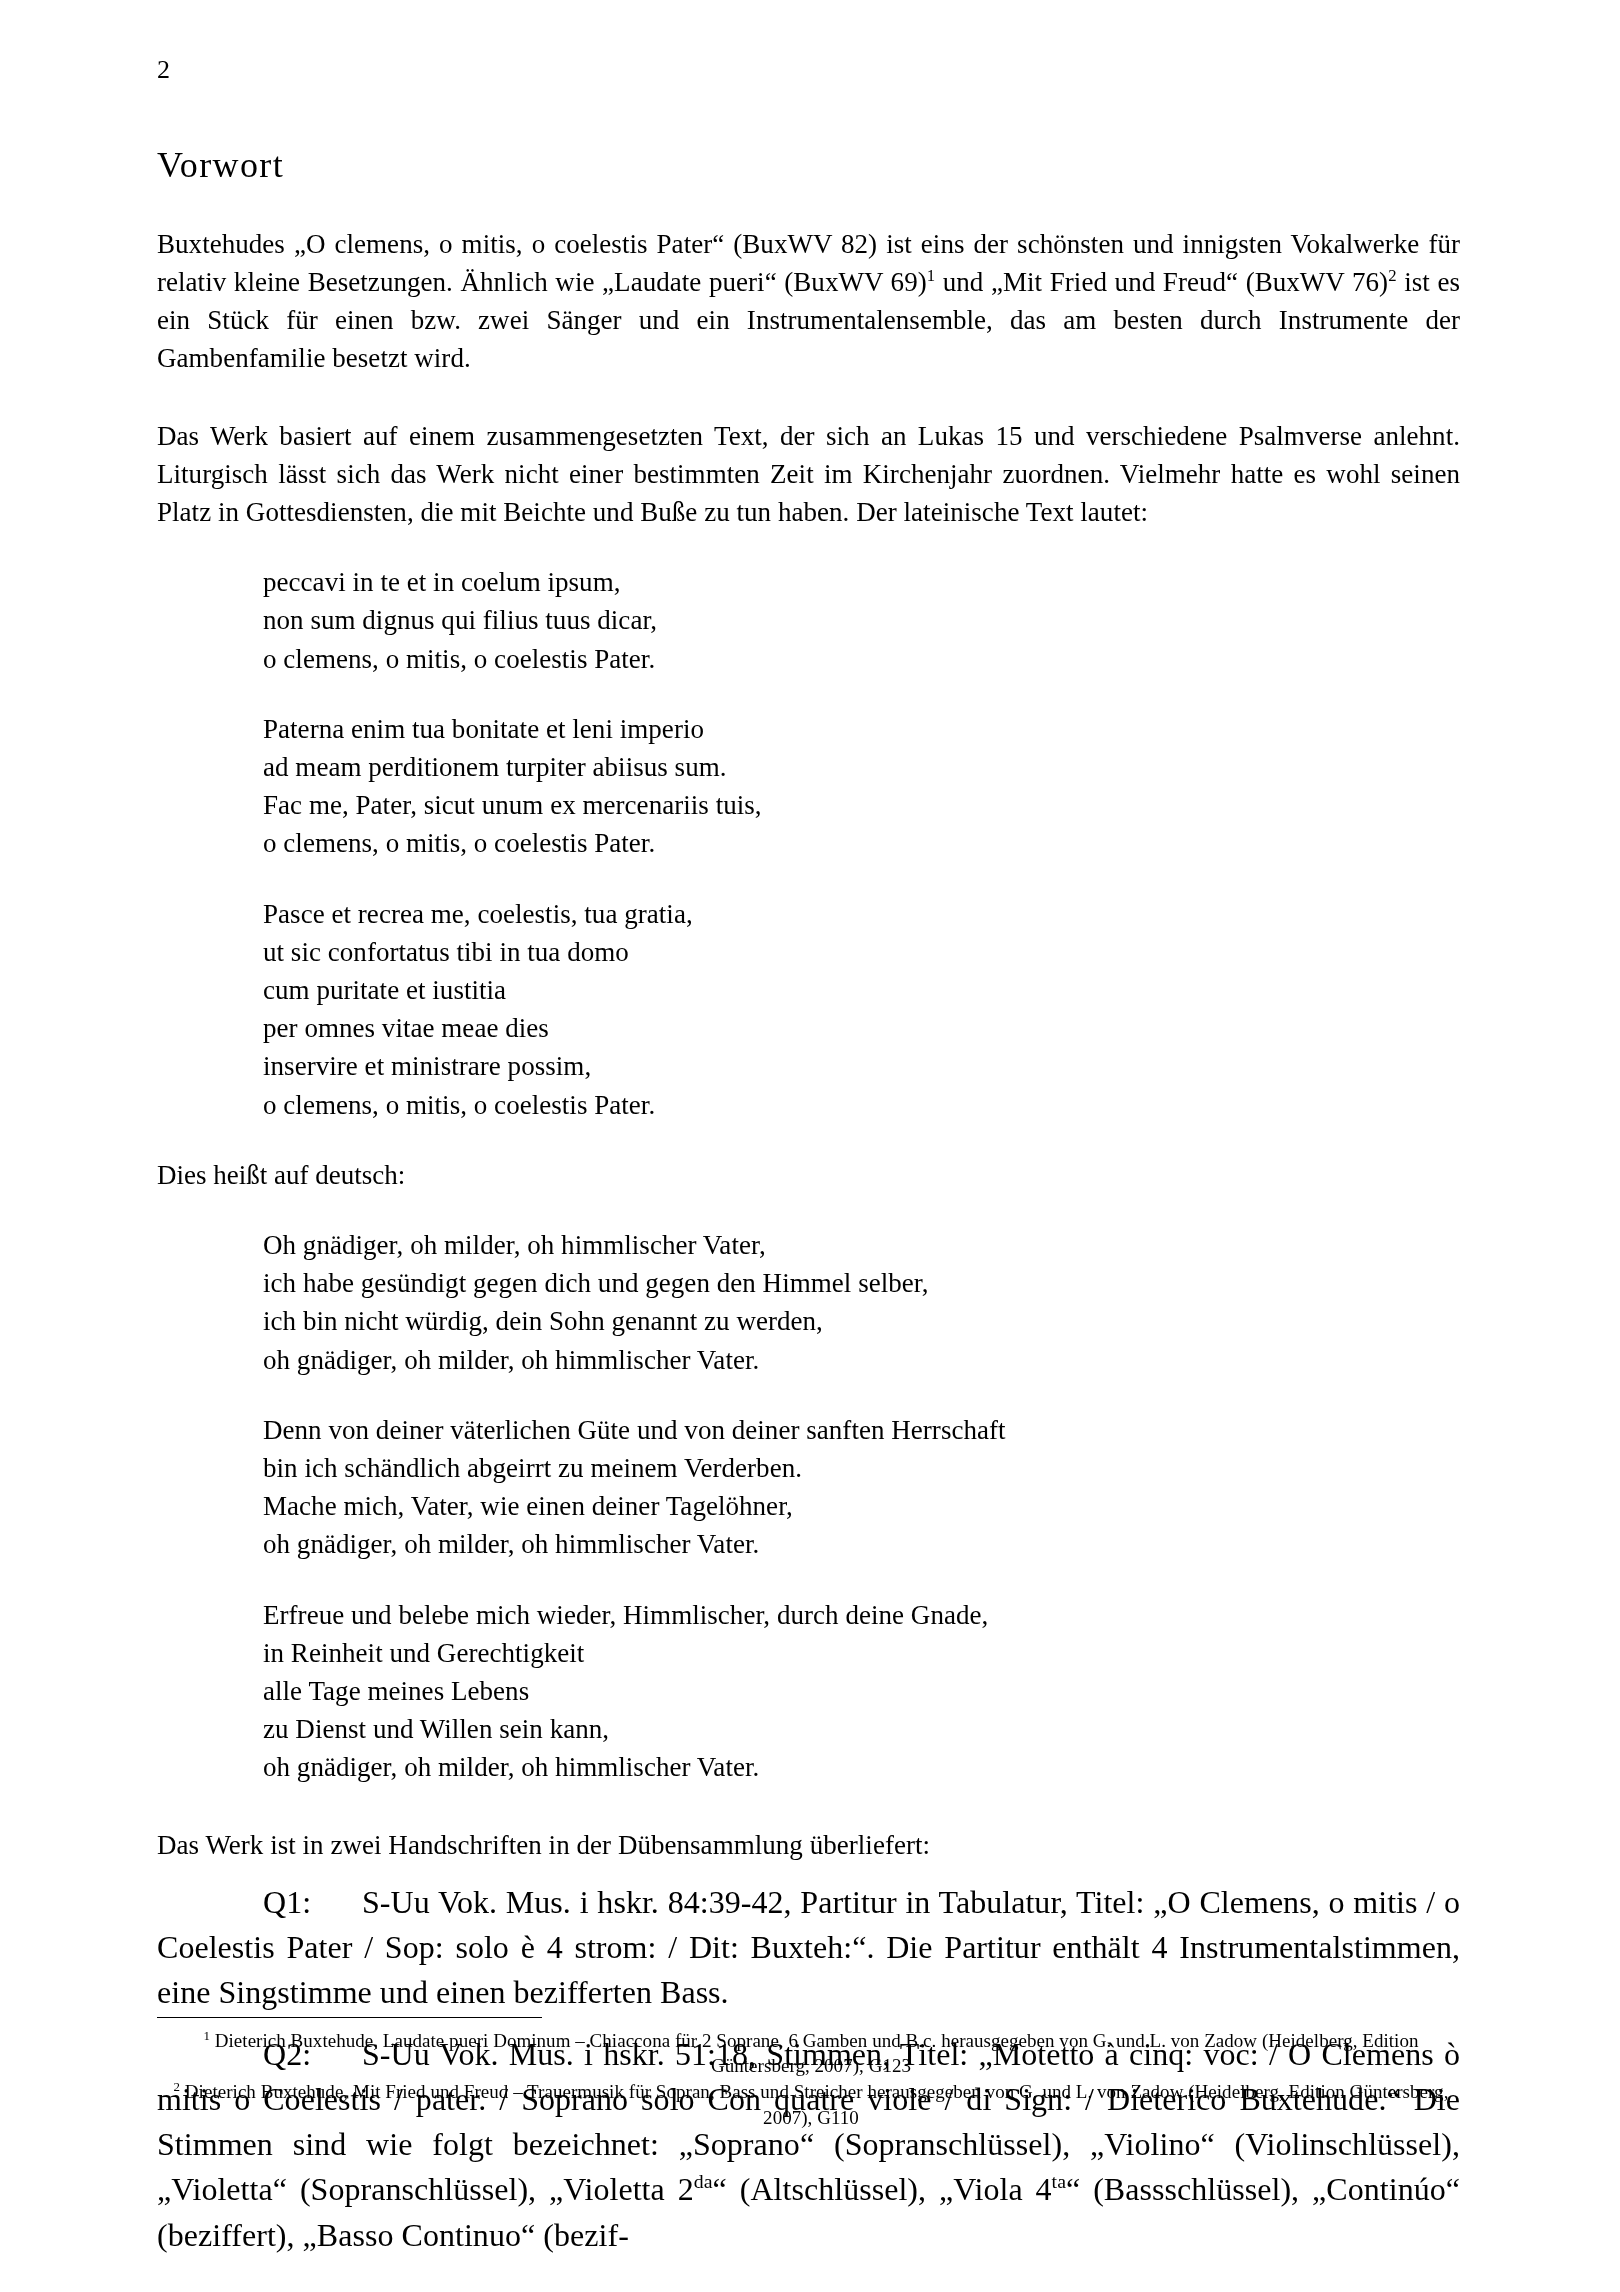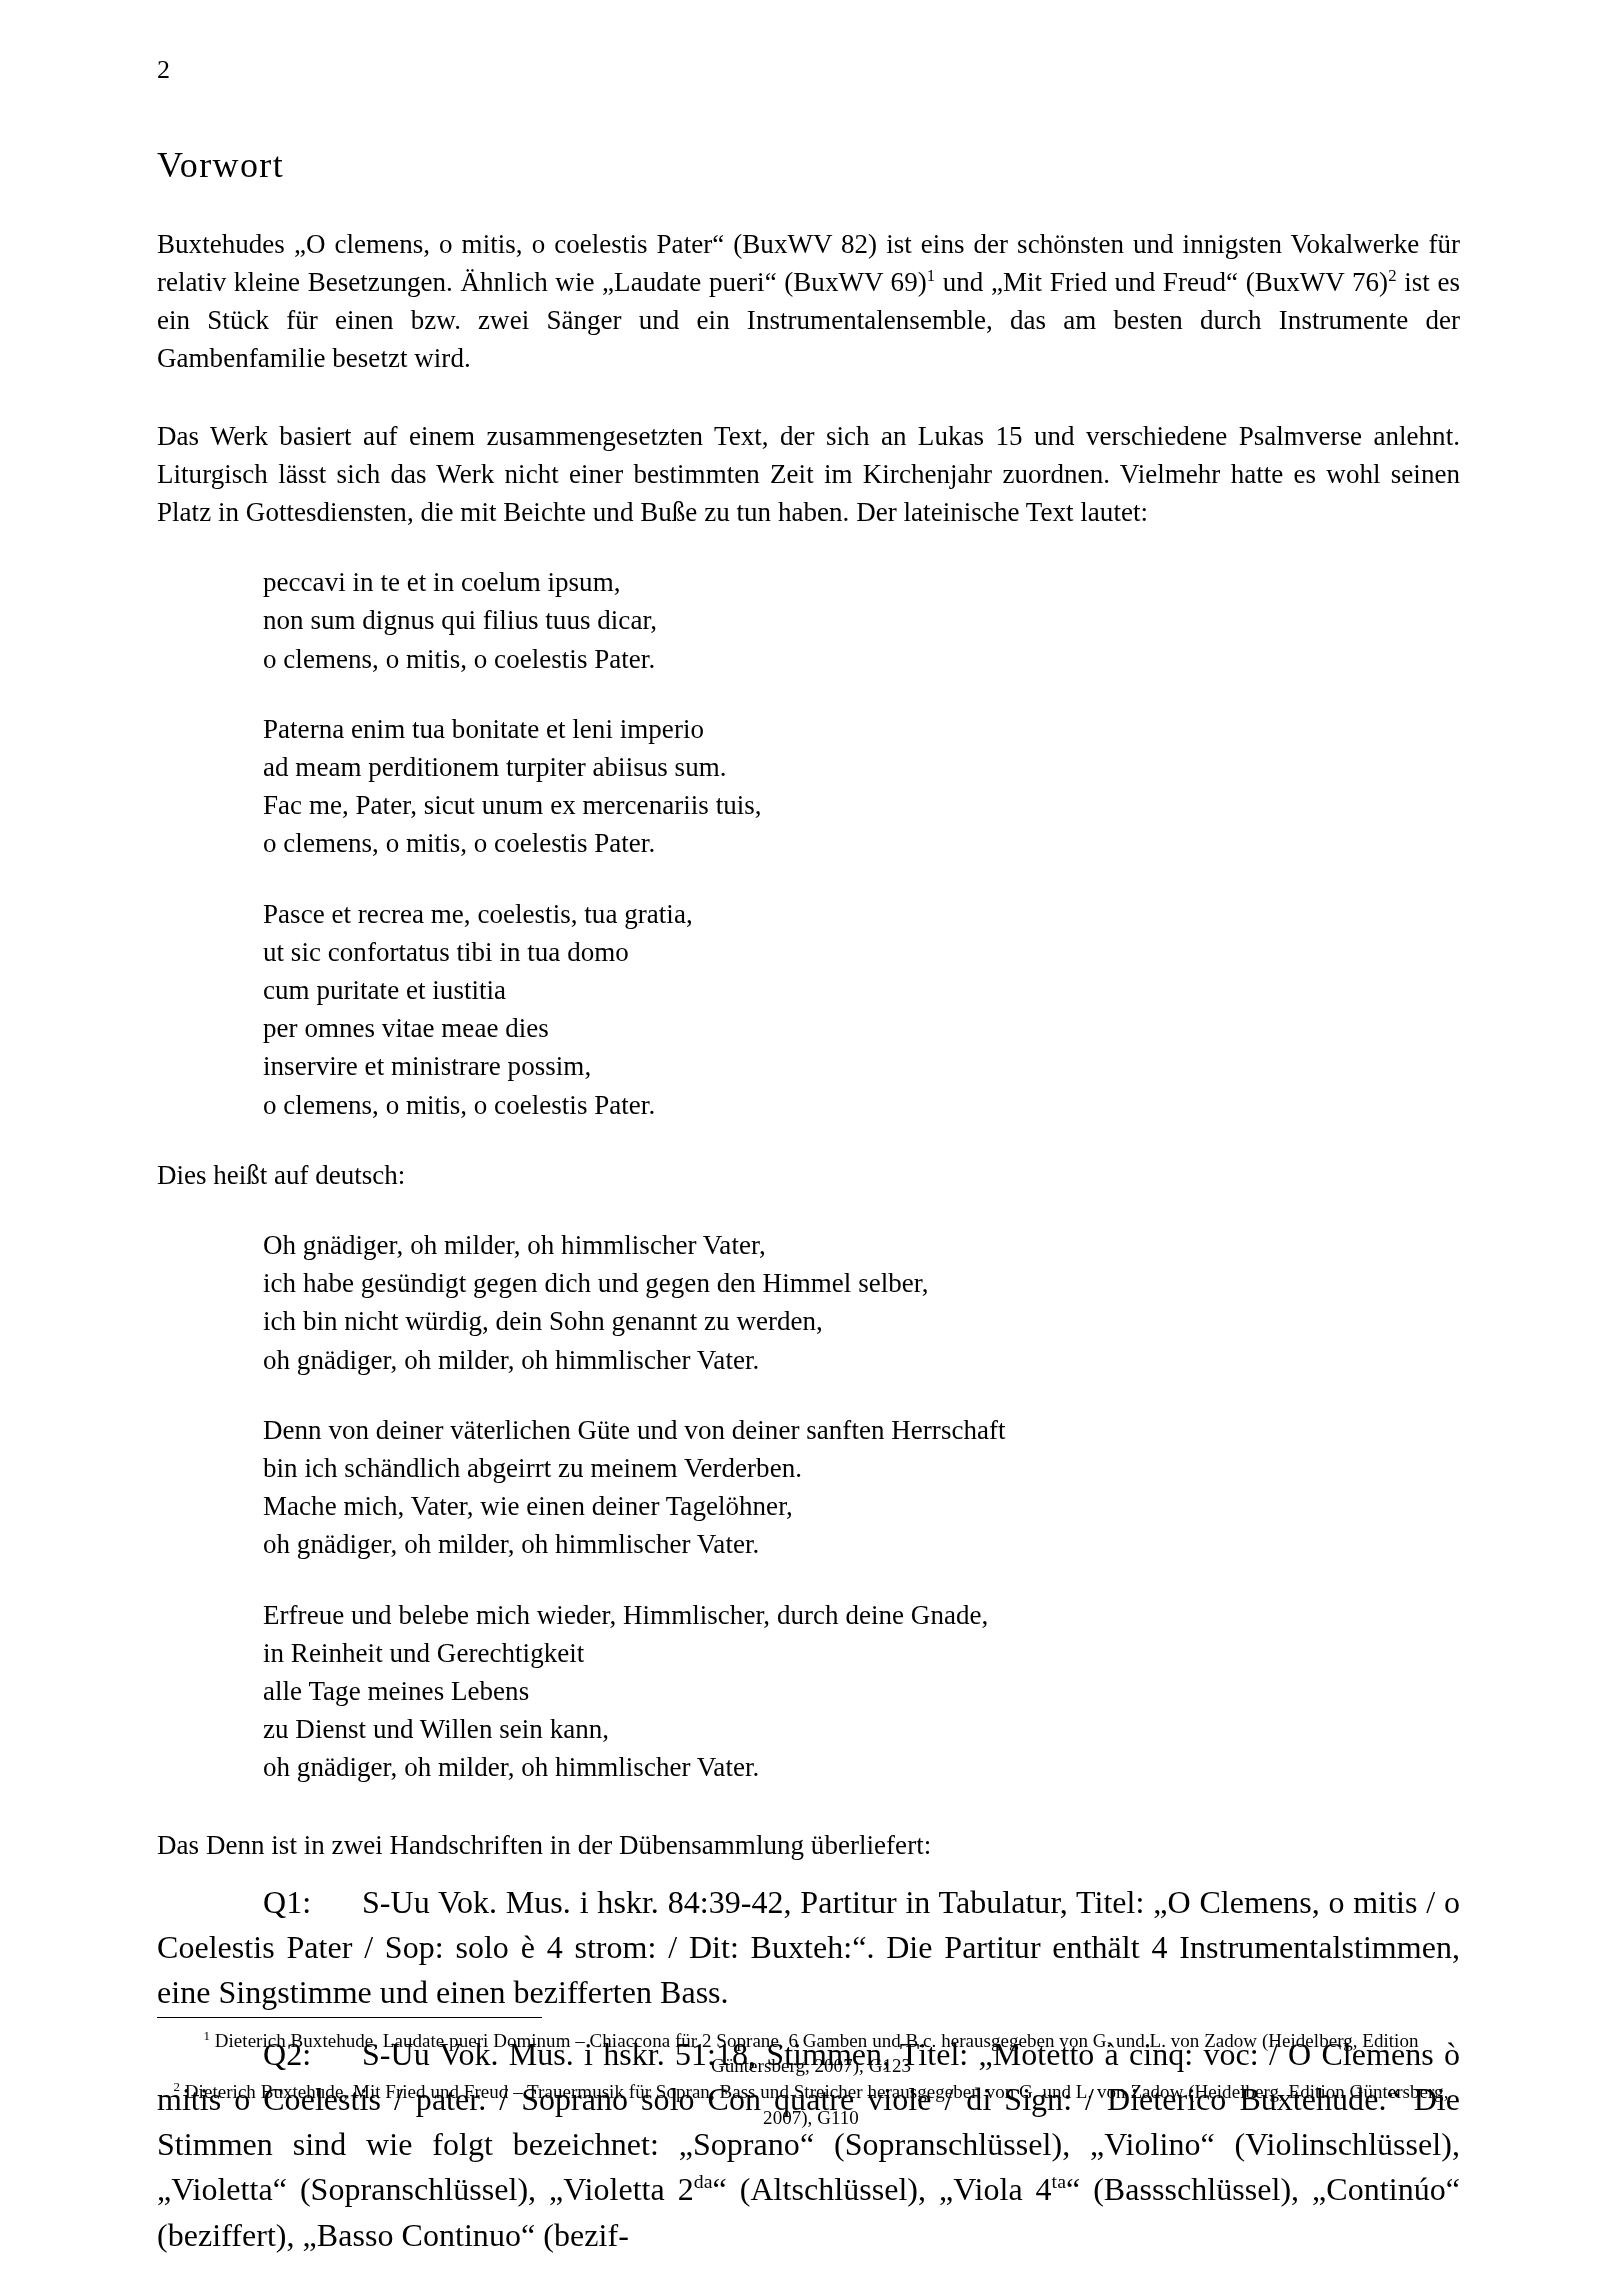--- a/index.html
+++ b/index.html
@@ -181,21 +181,21 @@
     </div>
 
     <div class="verse gap">
       <span class="vline">Erfreue und belebe mich wieder, Himmlischer, durch deine Gnade,</span>
       <span class="vline">in Reinheit und Gerechtigkeit</span>
       <span class="vline">alle Tage meines Lebens</span>
       <span class="vline">zu Dienst und Willen sein kann,</span>
       <span class="vline">oh gnädiger, oh milder, oh himmlischer Vater.</span>
     </div>
 
-    <p class="para tight">Das Denn ist in zwei Handschriften in der Dübensammlung überliefert:</p>
+    <p class="para tight">Das Werk ist in zwei Handschriften in der Dübensammlung überliefert:</p>
 
     <p class="qentry"><span class="qlabel">Q1:</span><span>S-Uu Vok. Mus. i hskr. 84:39-42, Partitur in Tabulatur, Titel: „O Clemens, o mitis / o Coelestis Pater / Sop: solo è 4 strom: / Dit: Buxteh:“. Die Partitur enthält 4 Instrumentalstimmen, eine Singstimme und einen bezifferten Bass.</span></p>
 
     <p class="qentry"><span class="qlabel">Q2:</span><span>S-Uu Vok. Mus. i hskr. 51:18, Stimmen, Titel: „Motetto à cinq: voc: / O Clemens ò mitis o Coelestis / pater. / Soprano solo Con quatre viole / di Sign: / Dieterico Buxtehude.“ Die Stimmen sind wie folgt bezeichnet: „Soprano“ (Sopranschlüssel), „Violino“ (Violinschlüssel), „Violetta“ (Sopranschlüssel), „Violetta 2</span><sup>da</sup><span>“ (Altschlüssel), „Viola 4</span><sup>ta</sup><span>“ (Bassschlüssel), „Continúo“ (beziffert), „Basso Continuo“ (bezif-</span></p>
 
   </div>
 
   <div class="footnotes">
     <hr class="fn-rule">
     <p class="fn"><sup>1</sup> <span>Dieterich Buxtehude, Laudate pueri Dominum – Chiaccona für 2 Soprane, 6 Gamben und B.c. herausgegeben von G. und L. von Zadow (Heidelberg, Edition Güntersberg, 2007), G123</span></p>

